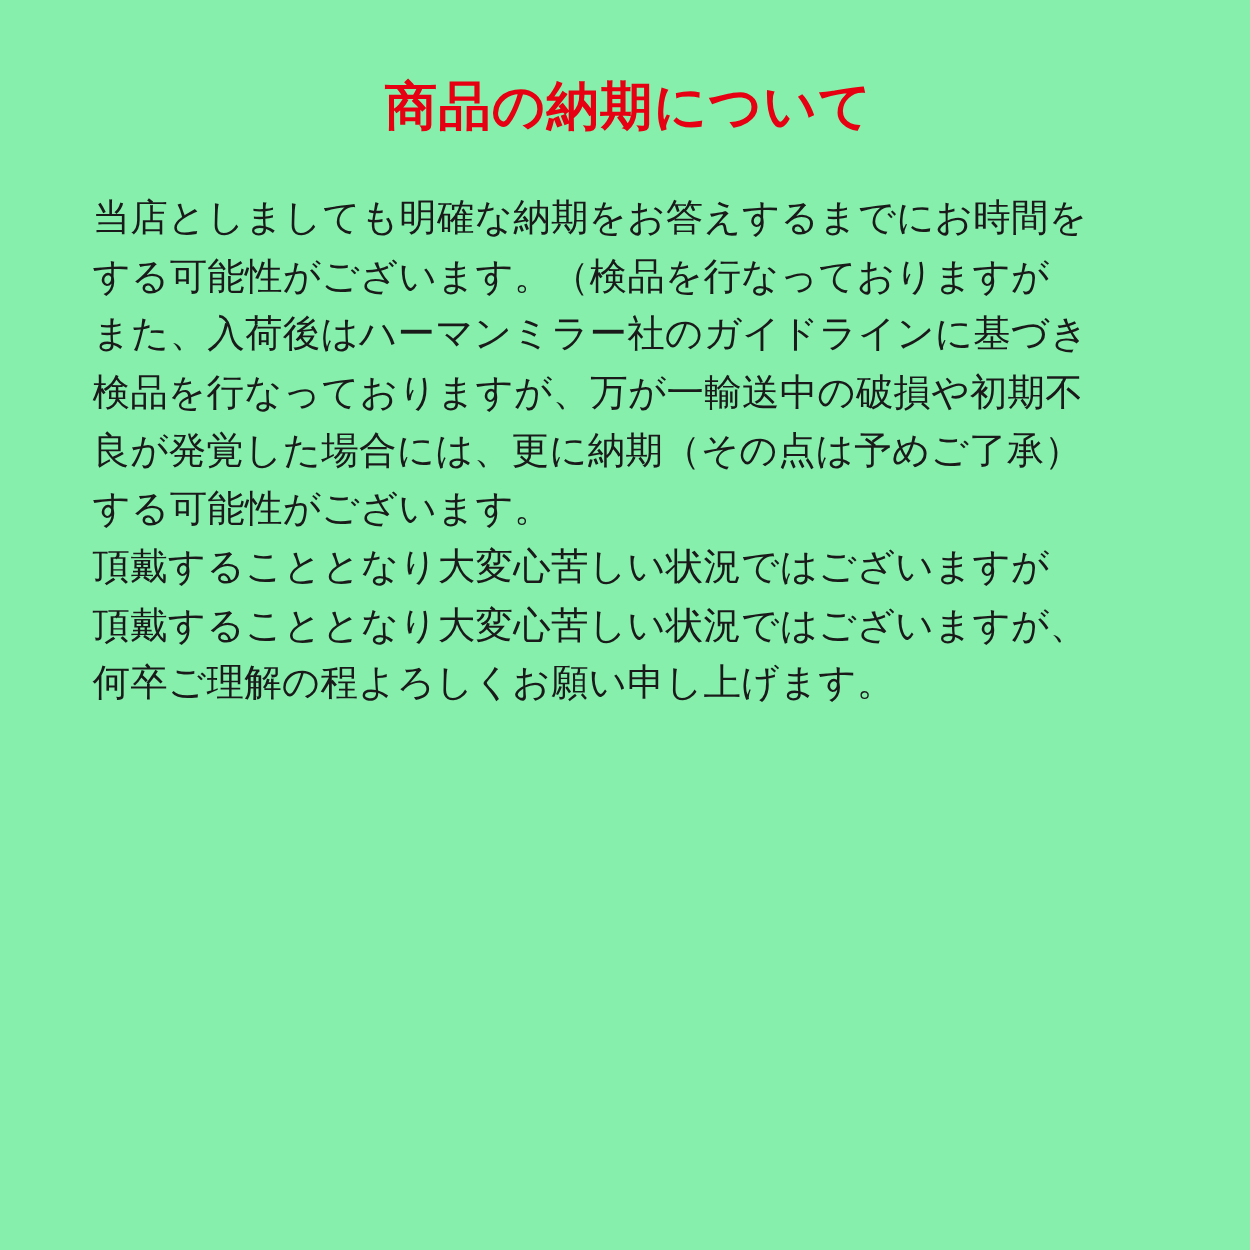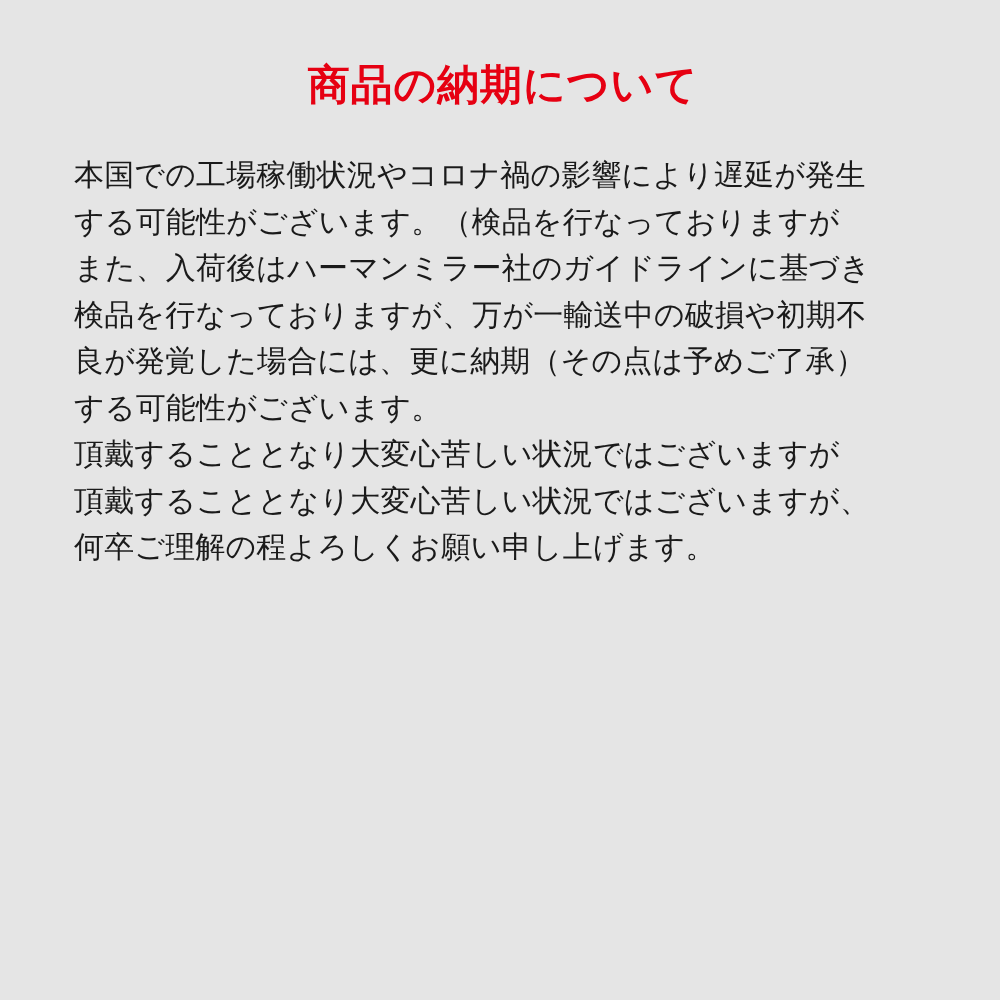--- a/index.html
+++ b/index.html
@@ -12,21 +12,21 @@
     height: 1000px;
     font-family: "Liberation Sans", "DejaVu Sans", sans-serif;
     color: #1a1a1a;
     overflow: hidden;
   }
   .page {
     width: 1000px;
     height: 1000px;
     box-sizing: border-box;
     padding: 62px 68px 40px 74px;
-    background: #e5e5e5;
+    background: #86efac;
     position: relative;
   }
   .notice-title {
     text-align: center;
     color: #e60012;
     font-size: 42px;
     font-weight: 700;
     letter-spacing: 0.02em;
     line-height: 1.1;
     margin: 0 0 44px 0;
@@ -51,21 +51,21 @@
     font-weight: 700;
   }
 </style>
 </head>
 <body>
 
 <div class="page">
   <h1 class="notice-title">商品の納期について</h1>
   <div class="notice-body">
       <p class="para">
-        <span class="line"><span>本国での工場稼働状況やコロナ禍の影響により遅延が発生</span></span>
+        <span class="line"><span>当店としましても明確な納期をお答えするまでにお時間を</span></span>
         <span class="line"><span>する可能性がございます。（検品を行なっておりますが</span></span>
       </p>
       <p class="para">
         <span class="line"><span>また、入荷後はハーマンミラー社のガイドラインに基づき</span></span>
         <span class="line"><span>検品を行なっておりますが、万が一輸送中の破損や初期不</span></span>
         <span class="line"><span>良が発覚した場合には、更に納期（その点は予めご了承）</span></span>
         <span class="line"><span>する可能性がございます。</span></span>
       </p>
       <p class="para">
         <span class="line"><span>頂戴することとなり大変心苦しい状況ではございますが</span></span>

